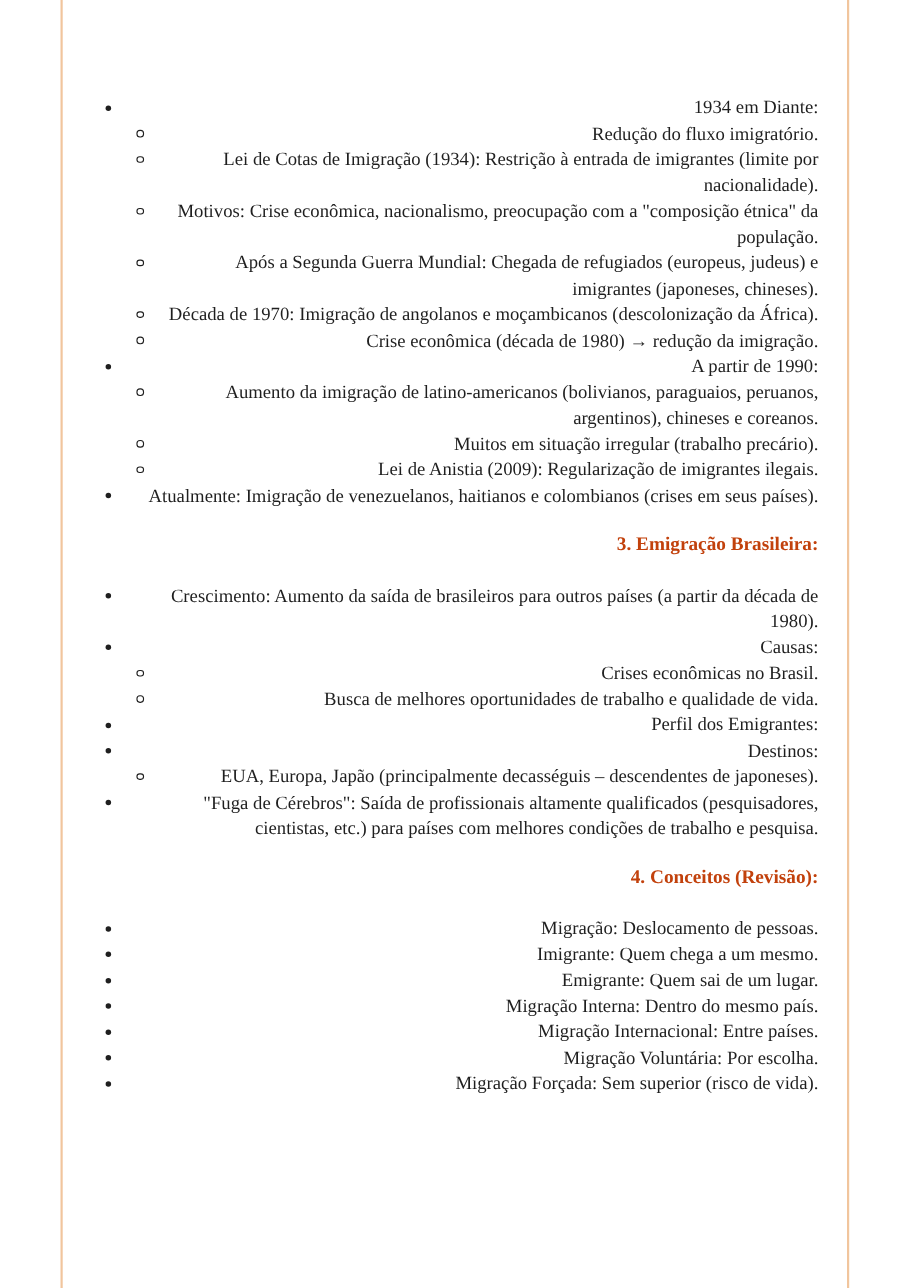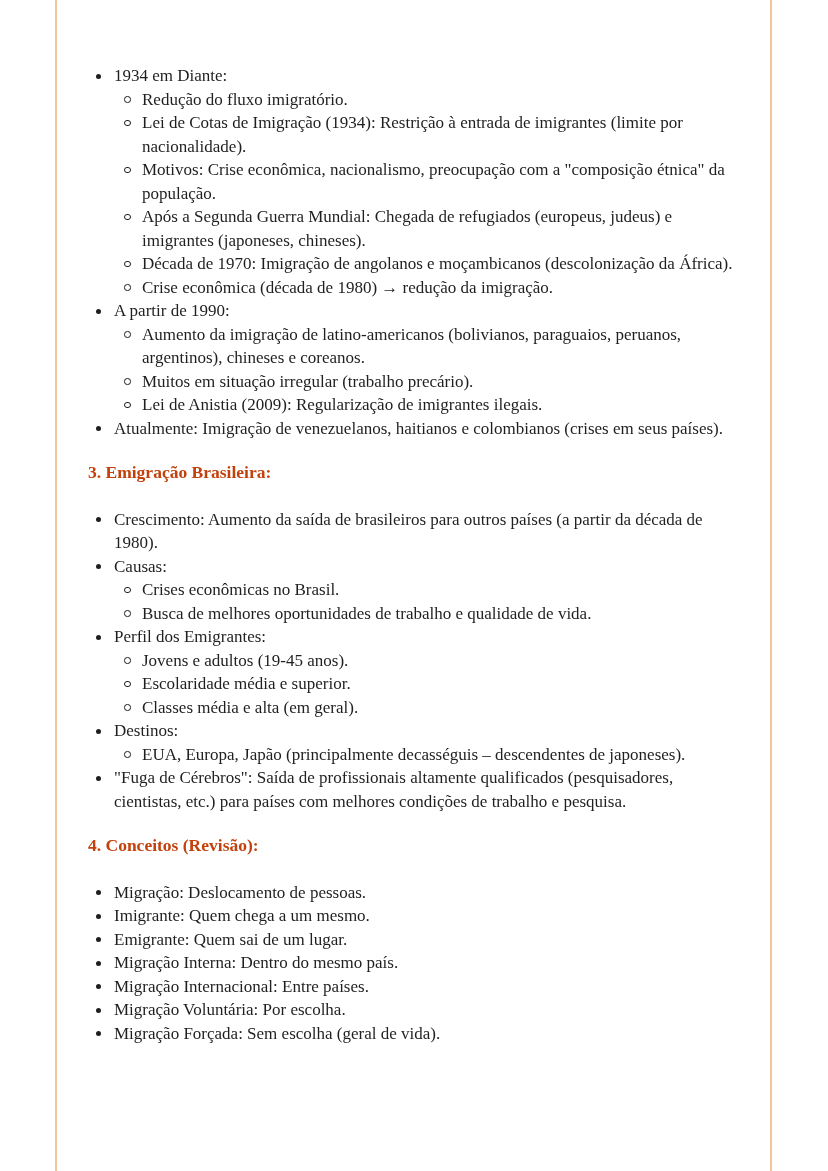--- a/index.html
+++ b/index.html
@@ -27,22 +27,23 @@
     bottom: 0;
     width: 2px;
     background: #f1c59d;
   }
   .vline.left  { left: 55px; }
   .vline.right { left: 770px; }
 
   .content {
     position: absolute;
     left: 88px;
-    top: 64px;
+    top: 86px;
     width: 656px;
+    text-align: right;
   }
 
   .section { margin: 0; padding: 0; }
 
   .heading {
     font-size: 17.5px;
     line-height: 23.5px;
     font-weight: bold;
     color: #c2410c;
     margin: 21px 0 23px 0;
@@ -206,40 +207,20 @@
                   <span class="txt">Busca de melhores oportunidades de trabalho e qualidade de vida.</span>
                 </div>
               </li>
             </ul>
           </li>
           <li class="li">
             <div class="row">
               <span class="marker m1"></span>
               <span class="txt">Perfil dos Emigrantes:</span>
             </div>
-            <ul class="list lvl2">
-              <li class="li">
-                <div class="row">
-                  <span class="marker m2"></span>
-                  <span class="txt">Jovens e adultos (19-45 anos).</span>
-                </div>
-              </li>
-              <li class="li">
-                <div class="row">
-                  <span class="marker m2"></span>
-                  <span class="txt">Escolaridade média e superior.</span>
-                </div>
-              </li>
-              <li class="li">
-                <div class="row">
-                  <span class="marker m2"></span>
-                  <span class="txt">Classes média e alta (em geral).</span>
-                </div>
-              </li>
-            </ul>
           </li>
           <li class="li">
             <div class="row">
               <span class="marker m1"></span>
               <span class="txt">Destinos:</span>
             </div>
             <ul class="list lvl2">
               <li class="li">
                 <div class="row">
                   <span class="marker m2"></span>
@@ -291,19 +272,19 @@
           </li>
           <li class="li">
             <div class="row">
               <span class="marker m1"></span>
               <span class="txt">Migração Voluntária: Por escolha.</span>
             </div>
           </li>
           <li class="li">
             <div class="row">
               <span class="marker m1"></span>
-              <span class="txt">Migração Forçada: Sem escolha (geral de vida).</span>
+              <span class="txt">Migração Forçada: Sem superior (risco de vida).</span>
             </div>
           </li>
         </ul>
       </section>
     </div>
 </div>
 
 </body></html>

